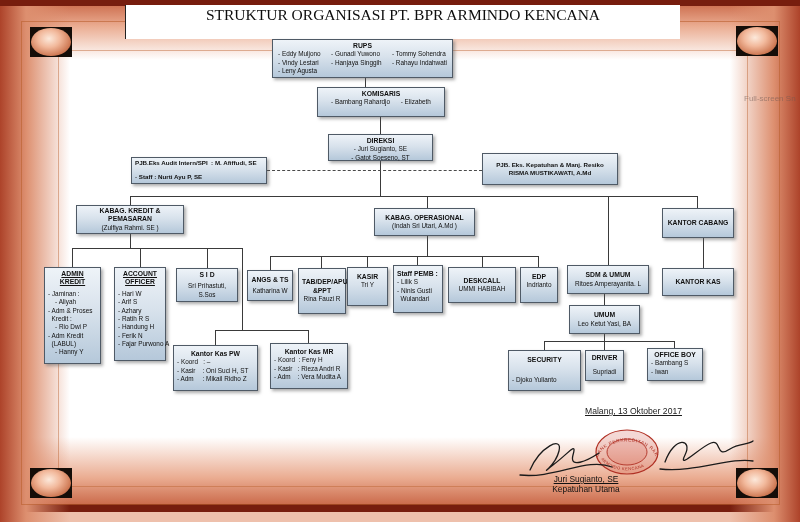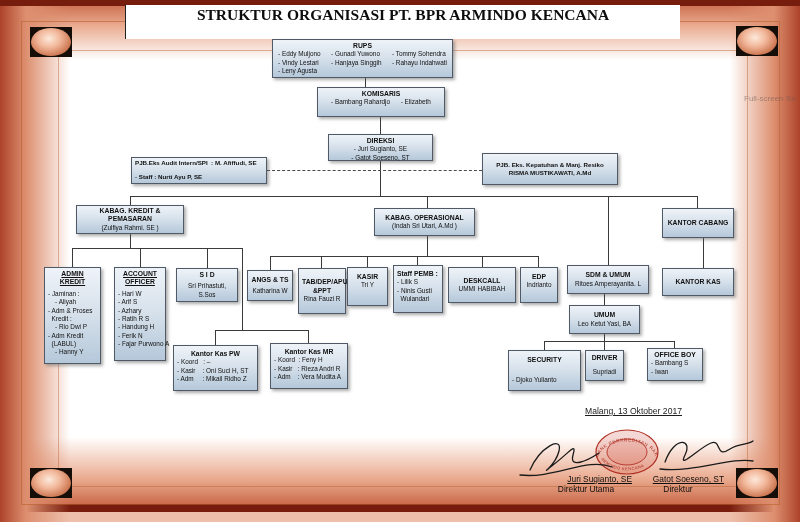--- a/index.html
+++ b/index.html
@@ -13,39 +13,39 @@
       linear-gradient(0deg,#eec0ac 0,#eec0ac 10px,#771d0e 10px,#771d0e 18px,rgba(119,29,14,0) 18px),
       linear-gradient(180deg,rgba(196,90,56,.95) 0,rgba(232,163,133,.9) 26px,rgba(255,255,255,0) 60px),
       linear-gradient(0deg,rgba(196,90,56,.95) 14px,rgba(232,163,133,.9) 44px,rgba(255,255,255,0) 85px),
       #ffffff;
   }
   .thin-rect{position:absolute;z-index:0;pointer-events:none;}
   .orb{position:absolute;width:42px;height:30px;background:#140d08;z-index:1;}
   .orb::after{content:'';position:absolute;left:1px;top:1px;right:1px;bottom:1px;border-radius:50%;
     background:radial-gradient(ellipse at 45% 38%,#fce9db 0%,#f2b99c 35%,#cf7a55 70%,#93402a 100%);}
   .title-box{position:absolute;left:125px;top:5px;width:555px;height:34px;background:#fff;z-index:2;
-    border-left:1px solid #222;text-align:center;font-family:"Liberation Serif",serif;font-weight:bold;
+    border-left:1px solid #222;text-align:center;font-family:"Liberation Serif",serif;font-weight:normal;
     font-size:15.5px;line-height:16px;color:#0d0d0d;padding-top:2px;box-sizing:border-box;}
   .node{position:absolute;box-sizing:border-box;z-index:2;padding:2px 3px;color:#101010;
     background:linear-gradient(180deg,#eef3f8 0%,#d8e2ec 45%,#b5c8da 100%);
     border:1px solid #4f5a66;box-shadow:2px 2px 3px rgba(90,90,90,.5);
     font-size:6.4px;line-height:1.3;}
   .nt{font-weight:bold;text-align:center;font-size:6.8px;line-height:1.25;}
   .nt.u{text-decoration:underline;}
   .nl{white-space:pre;}
   .nl.ctr{text-align:center;white-space:normal;}
   .vc{display:flex;flex-direction:column;justify-content:center;}
   .sb{display:flex;flex-direction:column;justify-content:space-between;}
   .cols{display:flex;justify-content:space-between;padding:0 2px;}
   .v{position:absolute;width:1px;background:#3a3a3a;z-index:1;}
   .h{position:absolute;height:1px;background:#3a3a3a;z-index:1;}
   .dash{position:absolute;height:0;border-top:1px dashed #4a4a4a;z-index:1;}
   .date-line{position:absolute;left:585px;top:406px;font-size:8.6px;color:#1c1c1c;z-index:2;text-decoration:underline;}
   .sig-block{position:absolute;text-align:center;z-index:4;font-size:8.4px;color:#111;}
-  .sig-name{text-decoration:underline;text-align:right;}
+  .sig-name{text-decoration:underline;}
   .sig-art{position:absolute;left:515px;top:415px;z-index:3;}
   .watermark{position:absolute;left:744px;top:94px;width:80px;overflow:hidden;white-space:nowrap;
     font-size:8px;color:rgba(110,88,82,.55);z-index:1;}
 </style>
 </head>
 <body>
 
 <div class="canvas">
 
   <div class="thin-rect" style="left:21px;top:21px;width:757px;height:482px;border:1px solid rgba(186,97,46,.6);"></div>
@@ -259,20 +259,16 @@
     <g stroke="#1a1a1a" stroke-width="1.3" fill="none" stroke-linecap="round">
       <path d="M15,55 C25,32 48,20 44,36 C40,52 22,62 38,50 C54,38 62,26 58,40 C54,54 72,46 84,38"></path>
       <path d="M5,60 C40,64 72,42 97,52"></path>
       <path d="M150,47 C160,20 178,24 170,40 C162,56 185,32 196,28 C207,24 200,44 215,34 C224,28 233,30 238,26"></path>
       <path d="M145,54 C180,58 215,42 238,46"></path>
     </g>
   </svg>
 
   <div class="sig-block" style="left:540px;top:474px;width:92px;">
     <div class="sig-name">Juri Sugianto, SE</div>
-    <div>Direktur Utama</div>
-  </div>
-  <div class="sig-block" style="left:632px;top:474px;width:92px;">
-    <div class="sig-name">Gatot Soeseno, ST</div>
-    <div>Direktur</div>
+    <div>Kepatuhan Utama</div>
   </div>
 
 </div>
 
 </body></html>

